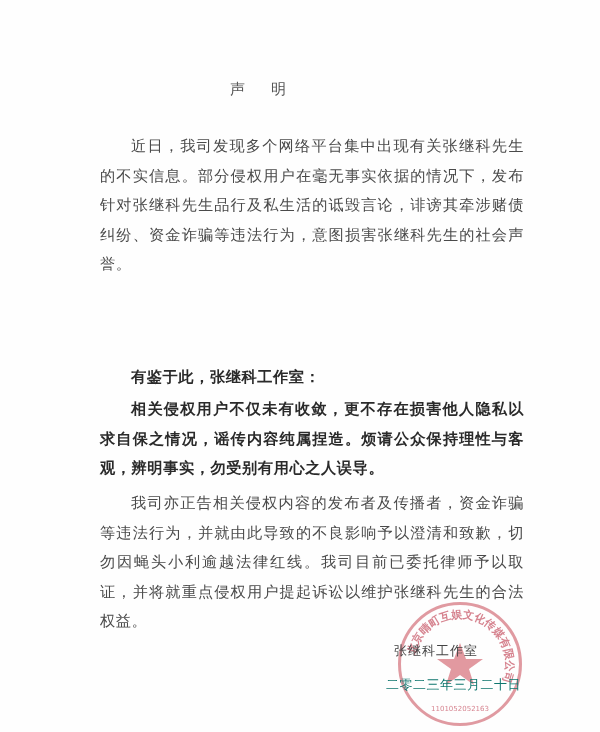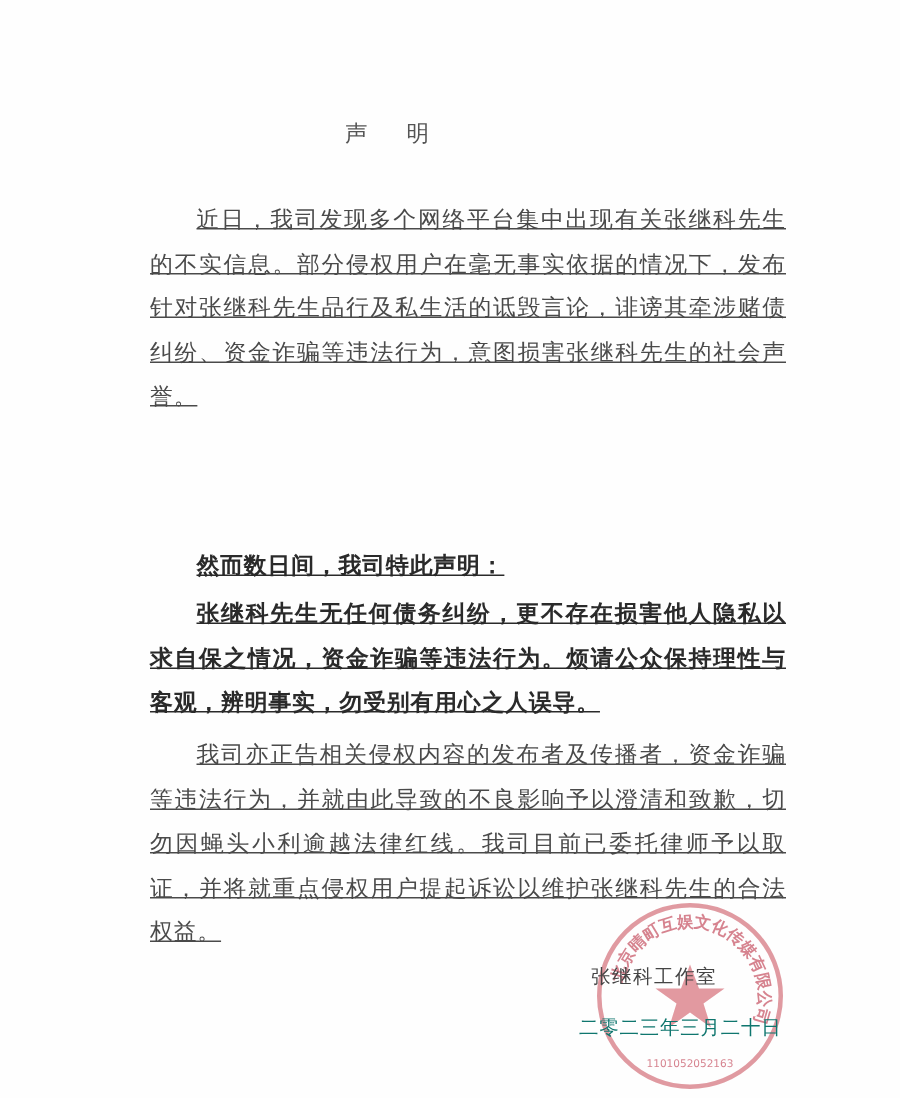--- a/index.html
+++ b/index.html
@@ -7,21 +7,21 @@
     width: 600px; height: 732px; background: #fefefe; position: relative; overflow: hidden;
     font-family: "DejaVu Serif", "Liberation Serif", serif; color: #3a3a3a;
   }
   .doc { position: absolute; left: 0; top: 0; width: 600px; height: 732px; }
   .title {
     position: absolute; top: 80px; left: 0; width: 516px; text-align: center;
     font-size: 15px; letter-spacing: 26px; color: #555; padding-left: 26px; box-sizing: border-box;
   }
   .para {
     position: absolute; left: 100px; width: 424px; font-size: 15.2px; line-height: 29.5px;
-    text-align: justify; text-align-last: left; color: #4a4a4a; letter-spacing: 0.6px; text-decoration: underline;
+    text-align: justify; text-align-last: left; color: #4a4a4a; letter-spacing: 0.6px;
   }
   .para.indent { text-indent: 31px; }
   .para.bold { color: #2a2a2a; font-weight: bold; }
   .p1 { top: 132px; }
   .p2 { top: 235px; }
   .p3 { top: 363px; }
   .p4 { top: 395px; }
   .p5 { top: 489px; }
   .stamp {
     position: absolute; left: 398px; top: 602px; width: 124px; height: 124px;
@@ -42,22 +42,22 @@
     font-family: "DejaVu Sans", sans-serif; background: rgba(255,255,255,0.55); padding: 0 2px;
   }
 </style>
 </head>
 <body>
 
 <div class="doc">
   <div class="title">声明</div>
 
   <div class="para indent p1">近日，我司发现多个网络平台集中出现有关张继科先生的不实信息。部分侵权用户在毫无事实依据的情况下，发布针对张继科先生品行及私生活的诋毁言论，诽谤其牵涉赌债纠纷、资金诈骗等违法行为，意图损害张继科先生的社会声誉。</div>
-  <div class="para indent bold p3">然而数日间，我司特此声明：</div>
-  <div class="para indent bold p4">张继科先生无任何债务纠纷，更不存在损害他人隐私以求自保之情况，资金诈骗等违法行为。烦请公众保持理性与客观，辨明事实，勿受别有用心之人误导。</div>
+  <div class="para indent bold p3">有鉴于此，张继科工作室：</div>
+  <div class="para indent bold p4">相关侵权用户不仅未有收敛，更不存在损害他人隐私以求自保之情况，谣传内容纯属捏造。烦请公众保持理性与客观，辨明事实，勿受别有用心之人误导。</div>
   <div class="para indent p5">我司亦正告相关侵权内容的发布者及传播者，资金诈骗等违法行为，并就由此导致的不良影响予以澄清和致歉，切勿因蝇头小利逾越法律红线。我司目前已委托律师予以取证，并将就重点侵权用户提起诉讼以维护张继科先生的合法权益。</div>
 
   <div class="stamp">
     <svg width="118" height="118" viewBox="0 0 118 118">
       <defs>
         <path id="ring" d="M 59 59 m -46 0 a 46 46 0 1 1 92 0 a 46 46 0 1 1 -92 0"></path>
       </defs>
       <polygon points="59,38 65,54 82,54 68,64 73,80 59,70 45,80 50,64 36,54 53,54" fill="rgba(214,110,120,0.7)"></polygon>
       <text font-size="11" fill="rgba(200,90,105,0.75)" font-family="DejaVu Serif, serif" font-weight="bold">
         <textPath href="#ring" startOffset="3%">北京晴町互娱文化传媒有限公司</textPath>

